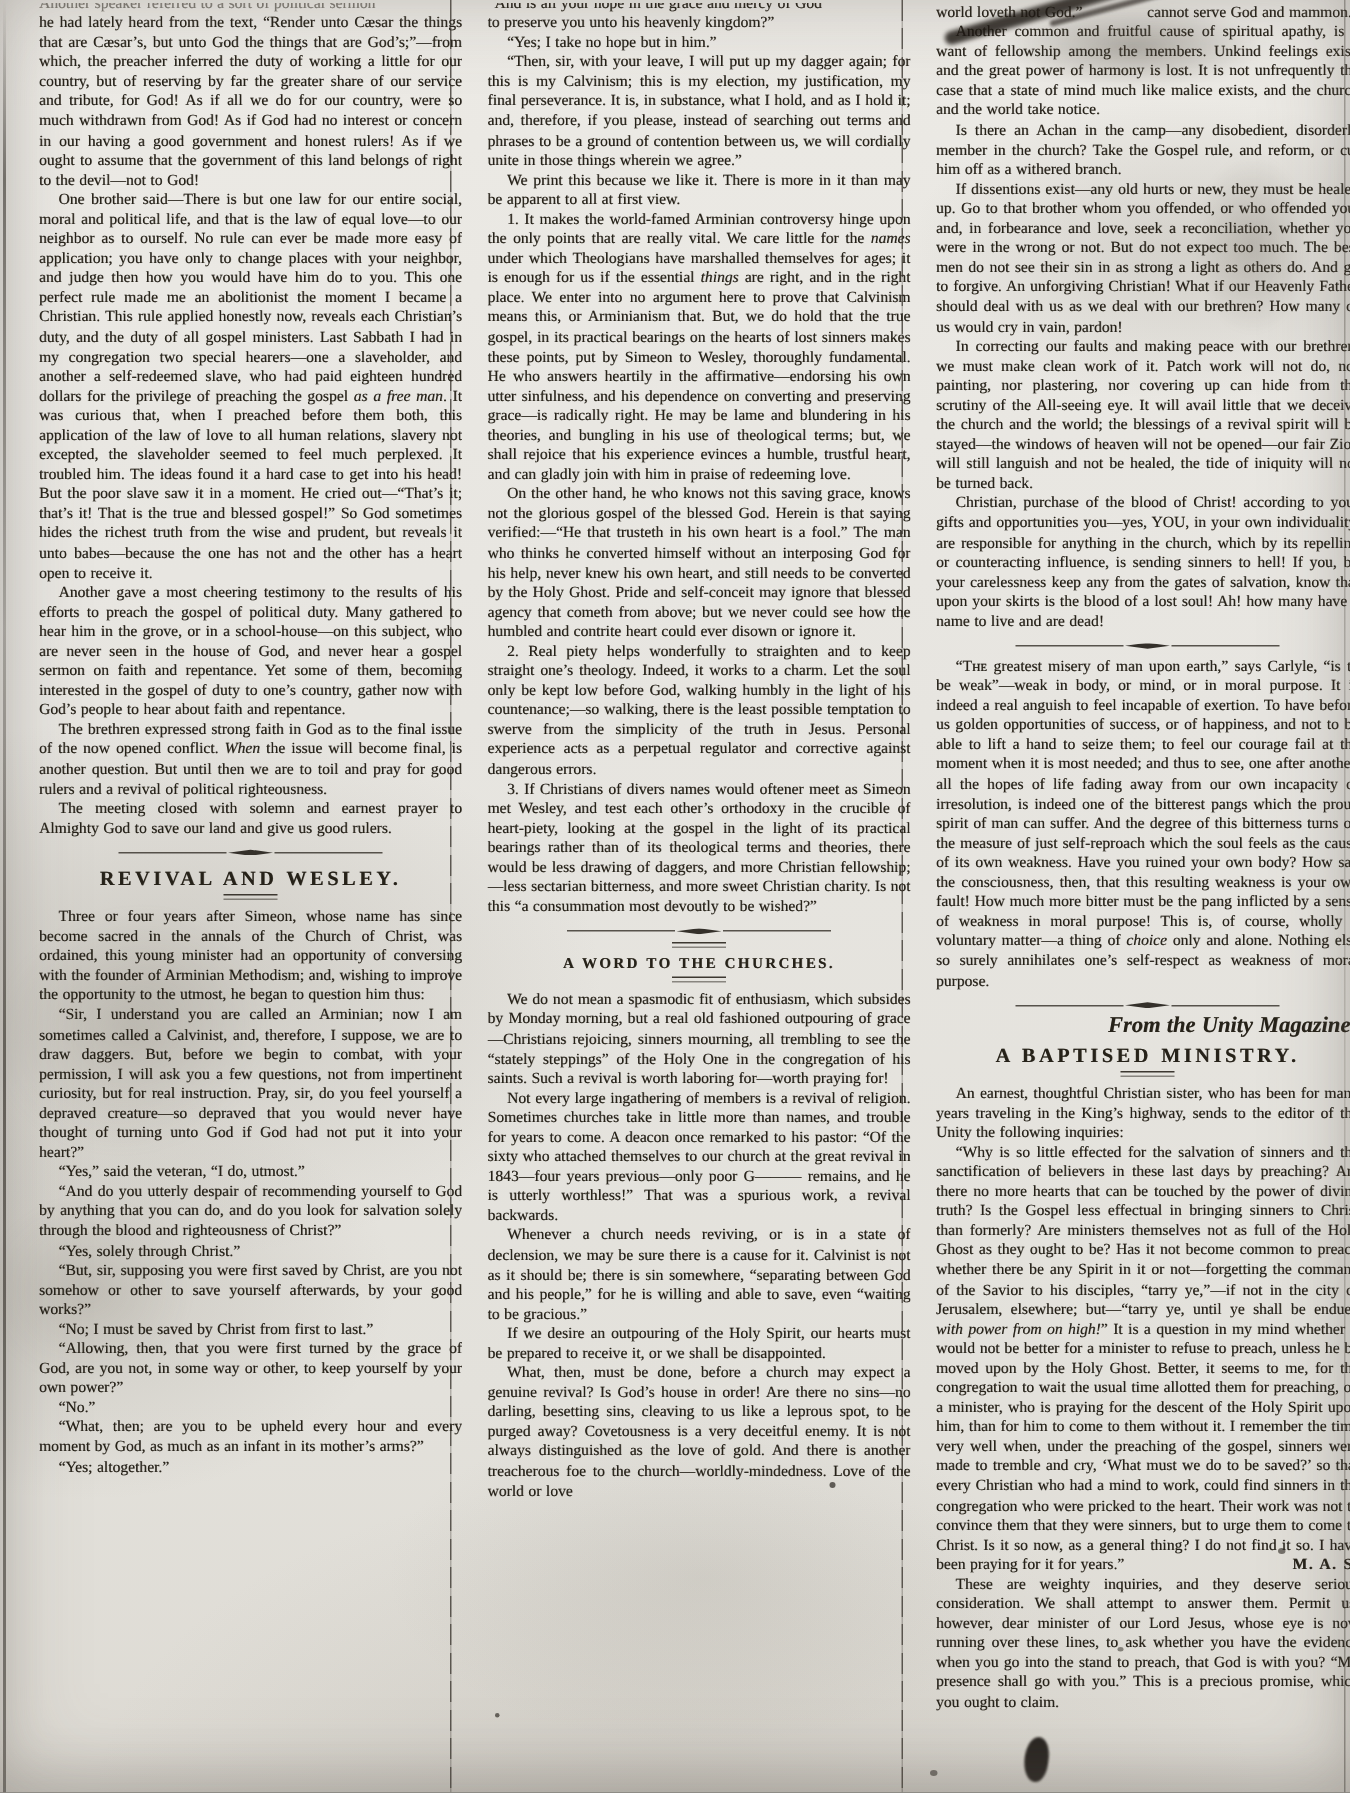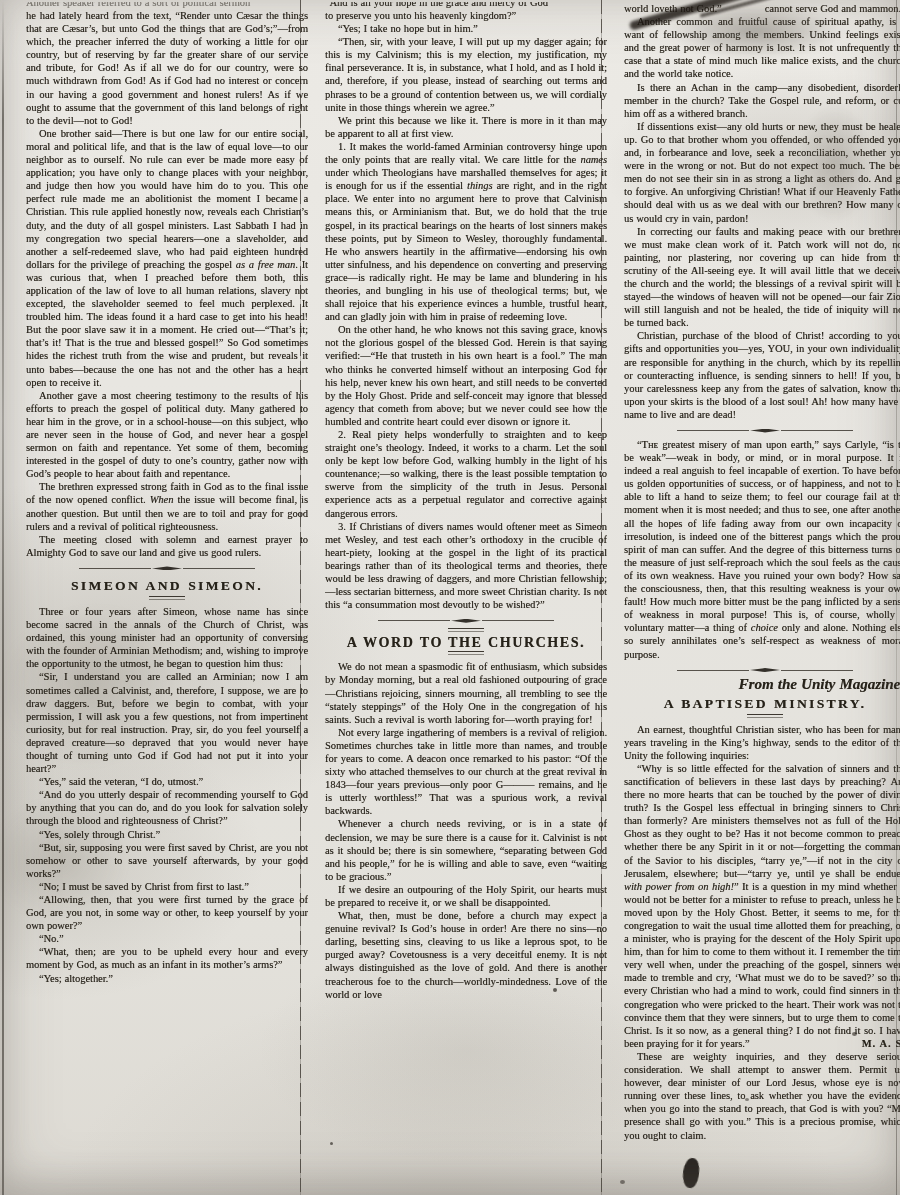--- a/index.html
+++ b/index.html
@@ -31,21 +31,21 @@
   .para.noindent{text-indent:0;}
   .cutline{height:7px;overflow:hidden;position:relative;}
   .cutline .ci{position:absolute;bottom:0;left:0;right:0;white-space:nowrap;overflow:hidden;}
   .cutline.dim{opacity:.55;}
   .divider{display:flex;align-items:center;justify-content:center;margin:6px 0 4px;height:7px;}
   .dline{height:1px;background:#3d3831;width:72px;opacity:.85;}
   .ddiamond{width:30px;height:4px;background:#34302a;margin:0 1px;
     clip-path:polygon(0 50%,50% 0,100% 50%,50% 100%);}
   .heading{font-size:13.5px;font-weight:700;text-align:center;letter-spacing:2.4px;
     margin:6px 0 2px;text-indent:0;line-height:16px;}
-  .subheading{font-size:14px;font-weight:700;text-align:center;letter-spacing:1.6px;
+  .subheading{font-size:10px;font-weight:700;text-align:center;letter-spacing:1.6px;
     margin:2px 0 1px;text-indent:0;line-height:12px;}
   .credit{font-size:15px;font-style:italic;font-weight:700;text-align:right;
     text-indent:0;margin:2px 2px 0 0;line-height:12px;}
   .shortrule{width:36px;height:2px;margin:2px auto 5px;
     border-top:1px solid #3d3831;border-bottom:1px solid rgba(61,56,49,.55);}
   .sign{float:right;font-weight:700;letter-spacing:1px;padding-left:8px;}
   
   .vrule{position:absolute;top:0;bottom:0;width:1px;pointer-events:none;
     background:repeating-linear-gradient(to bottom,
       rgba(48,43,36,.75) 0 14px, rgba(48,43,36,.28) 14px 19px);}
@@ -101,21 +101,21 @@
         <div class="para noindent">he had lately heard from the text, “Render unto Cæsar the things that are Cæsar’s, but unto God the things that are God’s;”—from which, the preacher inferred the duty of working a little for our country, but of reserving by far the greater share of our service and tribute, for God!  As if all we do for our country, were so much withdrawn from God!  As if God had no interest or concern in our having a good government and honest rulers!  As if we ought to assume that the government of this land belongs of right to the devil—not to God!</div>
         <div class="para">One brother said—There is but one law for our entire social, moral and political life, and that is the law of equal love—to our neighbor as to ourself.  No rule can ever be made more easy of application; you have only to change places with your neighbor, and judge then how you would have him do to you.  This one perfect rule made me an abolitionist the moment I became a Christian.  This rule applied honestly now, reveals each Christian’s duty, and the duty of all gospel ministers.  Last Sabbath I had in my congregation two special hearers—one a slaveholder, and another a self-redeemed slave, who had paid eighteen hundred dollars for the privilege of preaching the gospel <i>as a free man</i>.  It was curious that, when I preached before them both, this application of the law of love to all human relations, slavery not excepted, the slaveholder seemed to feel much perplexed.  It troubled him.  The ideas found it a hard case to get into his head!  But the poor slave saw it in a moment.  He cried out—“That’s it; that’s it!  That is the true and blessed gospel!”  So God sometimes hides the richest truth from the wise and prudent, but reveals it unto babes—because the one has not and the other has a heart open to receive it.</div>
         <div class="para">Another gave a most cheering testimony to the results of his efforts to preach the gospel of political duty.  Many gathered to hear him in the grove, or in a school-house—on this subject, who are never seen in the house of God, and never hear a gospel sermon on faith and repentance.  Yet some of them, becoming interested in the gospel of duty to one’s country, gather now with God’s people to hear about faith and repentance.</div>
         <div class="para">The brethren expressed strong faith in God as to the final issue of the now opened conflict.  <i>When</i> the issue will become final, is another question.  But until then we are to toil and pray for good rulers and a revival of political righteousness.</div>
         <div class="para">The meeting closed with solemn and earnest prayer to Almighty God to save our land and give us good rulers.</div>
         <div class="divider">
           <span class="dline"></span>
           <span class="ddiamond"></span>
           <span class="dline"></span>
         </div>
-        <div class="heading">SIMEON AND SIMEON.</div>
+        <div class="heading">REVIVAL AND WESLEY.</div>
         <div class="shortrule"></div>
         <div class="para">Three or four years after Simeon, whose name has since become sacred in the annals of the Church of Christ, was ordained, this young minister had an opportunity of conversing with the founder of Arminian Methodism; and, wishing to improve the opportunity to the utmost, he began to question him thus:</div>
         <div class="para">“Sir, I understand you are called an Arminian; now I am sometimes called a Calvinist, and, therefore, I suppose, we are to draw daggers.  But, before we begin to combat, with your permission, I will ask you a few questions, not from impertinent curiosity, but for real instruction.  Pray, sir, do you feel yourself a depraved creature—so depraved that you would never have thought of turning unto God if God had not put it into your heart?”</div>
         <div class="para">“Yes,” said the veteran, “I do, utmost.”</div>
         <div class="para">“And do you utterly despair of recommending yourself to God by anything that you can do, and do you look for salvation solely through the blood and righteousness of Christ?”</div>
         <div class="para">“Yes, solely through Christ.”</div>
         <div class="para">“But, sir, supposing you were first saved by Christ, are you not somehow or other to save yourself afterwards, by your good works?”</div>
         <div class="para">“No; I must be saved by Christ from first to last.”</div>
         <div class="para">“Allowing, then, that you were first turned by the grace of God, are you not, in some way or other, to keep yourself by your own power?”</div>
         <div class="para">“No.”</div>

